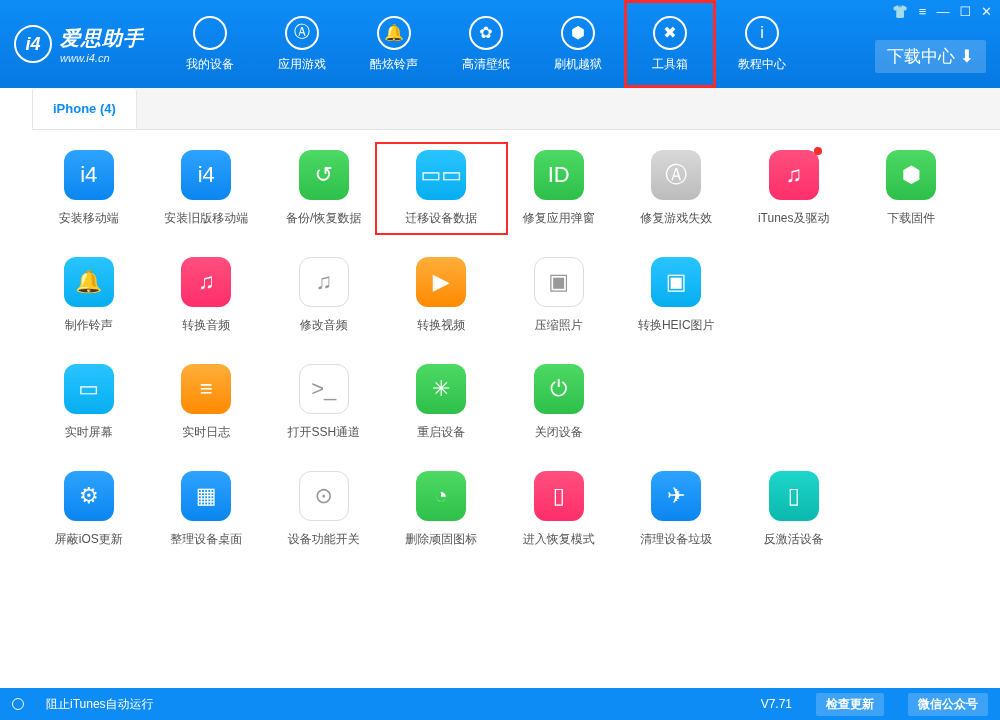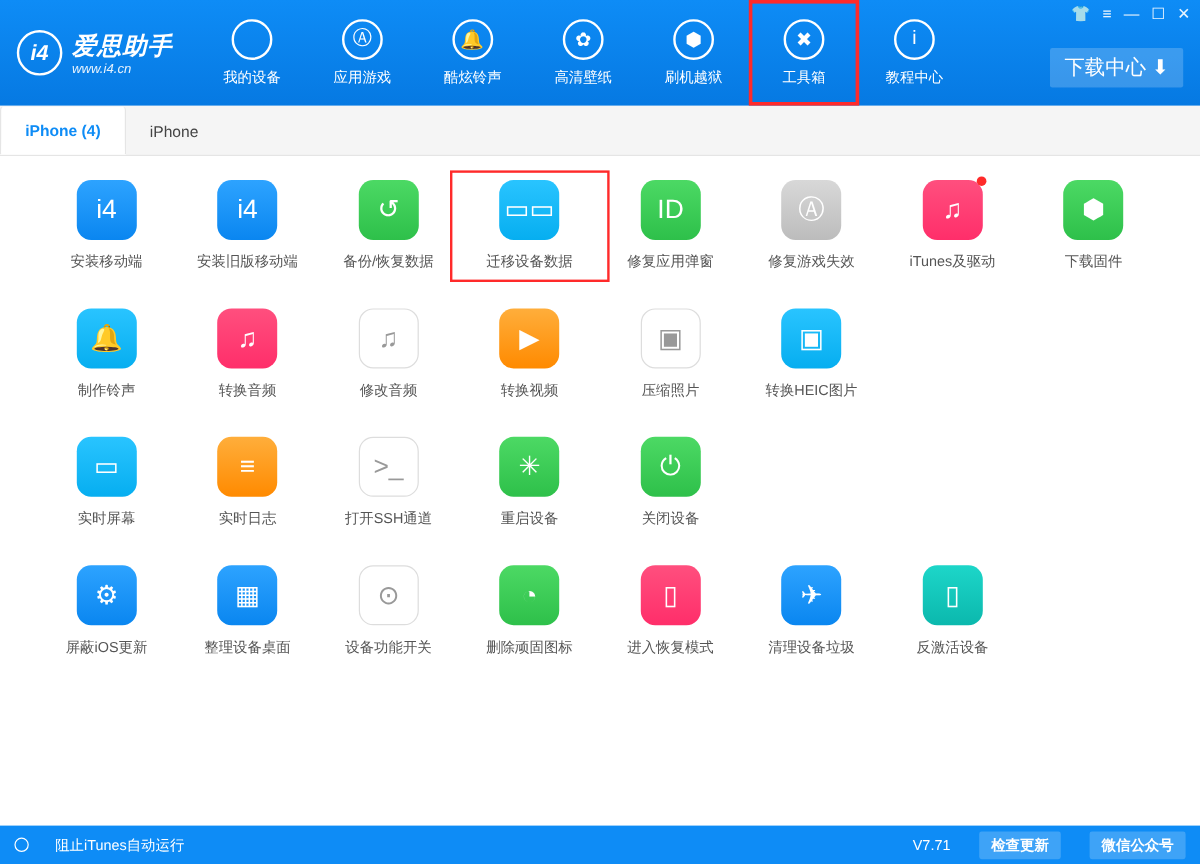--- a/index.html
+++ b/index.html
@@ -17,21 +17,21 @@
 .nav-item { width: 92px; display: flex; flex-direction: column; align-items: center; justify-content: center; color: #fff; cursor: pointer; }
 .nav-item.active { outline: 3px solid #ff2a2a; outline-offset: -3px; }
 .nav-ico { width: 34px; height: 34px; border: 2px solid #fff; border-radius: 50%; display: flex; align-items: center; justify-content: center; font-size: 16px; }
 .nav-item span { font-size: 12px; margin-top: 6px; }
 
 .win-ctrls { position: absolute; top: 4px; right: 8px; display: flex; gap: 10px; color: #fff; font-size: 13px; }
 .win-ctrls div { cursor: pointer; opacity: .9; }
 .dl-center { position: absolute; top: 40px; right: 14px; background: rgba(255,255,255,.2); color: #fff; font-size: 17px; padding: 5px 12px; border-radius: 2px; cursor: pointer; }
 
 
-.tabs { height: 42px; background: #f5f5f5; display: flex; align-items: flex-end; border-bottom: 1px solid #e5e5e5; }
+.tabs { height: 42px; background: #f5f5f5; display: flex; align-items: center; border-bottom: 1px solid #e5e5e5; margin-left: 32px; }
 .tab { height: 40px; padding: 0 20px; display: flex; align-items: center; font-size: 13px; color: #444; cursor: pointer; }
 .tab.active { background: #fff; border: 1px solid #e5e5e5; border-bottom: 1px solid #fff; border-top: none; border-radius: 3px 3px 0 0; color: #0e8cf6; font-weight: bold; }
 
 
 .content { padding: 20px 30px; height: 558px; overflow-y: auto; }
 .grid { display: grid; grid-template-columns: repeat(8, 1fr); row-gap: 30px; }
 .tool { display: flex; flex-direction: column; align-items: center; cursor: pointer; position: relative; }
 .tool.boxed { outline: 2px solid #ff2a2a; outline-offset: 6px; }
 .tool-ico { width: 50px; height: 50px; border-radius: 12px; display: flex; align-items: center; justify-content: center; color: #fff; font-size: 22px; position: relative; }
 .tool-label { font-size: 12px; color: #555; margin-top: 10px; text-align: left; white-space: nowrap; }
@@ -99,21 +99,20 @@
     <div>≡</div>
     <div>—</div>
     <div>☐</div>
     <div>✕</div>
   </div>
   <div class="dl-center">下载中心 ⬇</div>
 </div>
 
 <div class="tabs" id="tabs">
     <div class="tab active">iPhone (4)</div>
-    <div class="tab">iPhone</div>
   </div>
 
 <div class="content">
   <div class="grid" id="grid">
       <div class="tool">
         <div class="tool-ico c-blue">i4</div>
         <div class="tool-label">安装移动端</div>
       </div>
       <div class="tool">
         <div class="tool-ico c-blue">i4</div>

